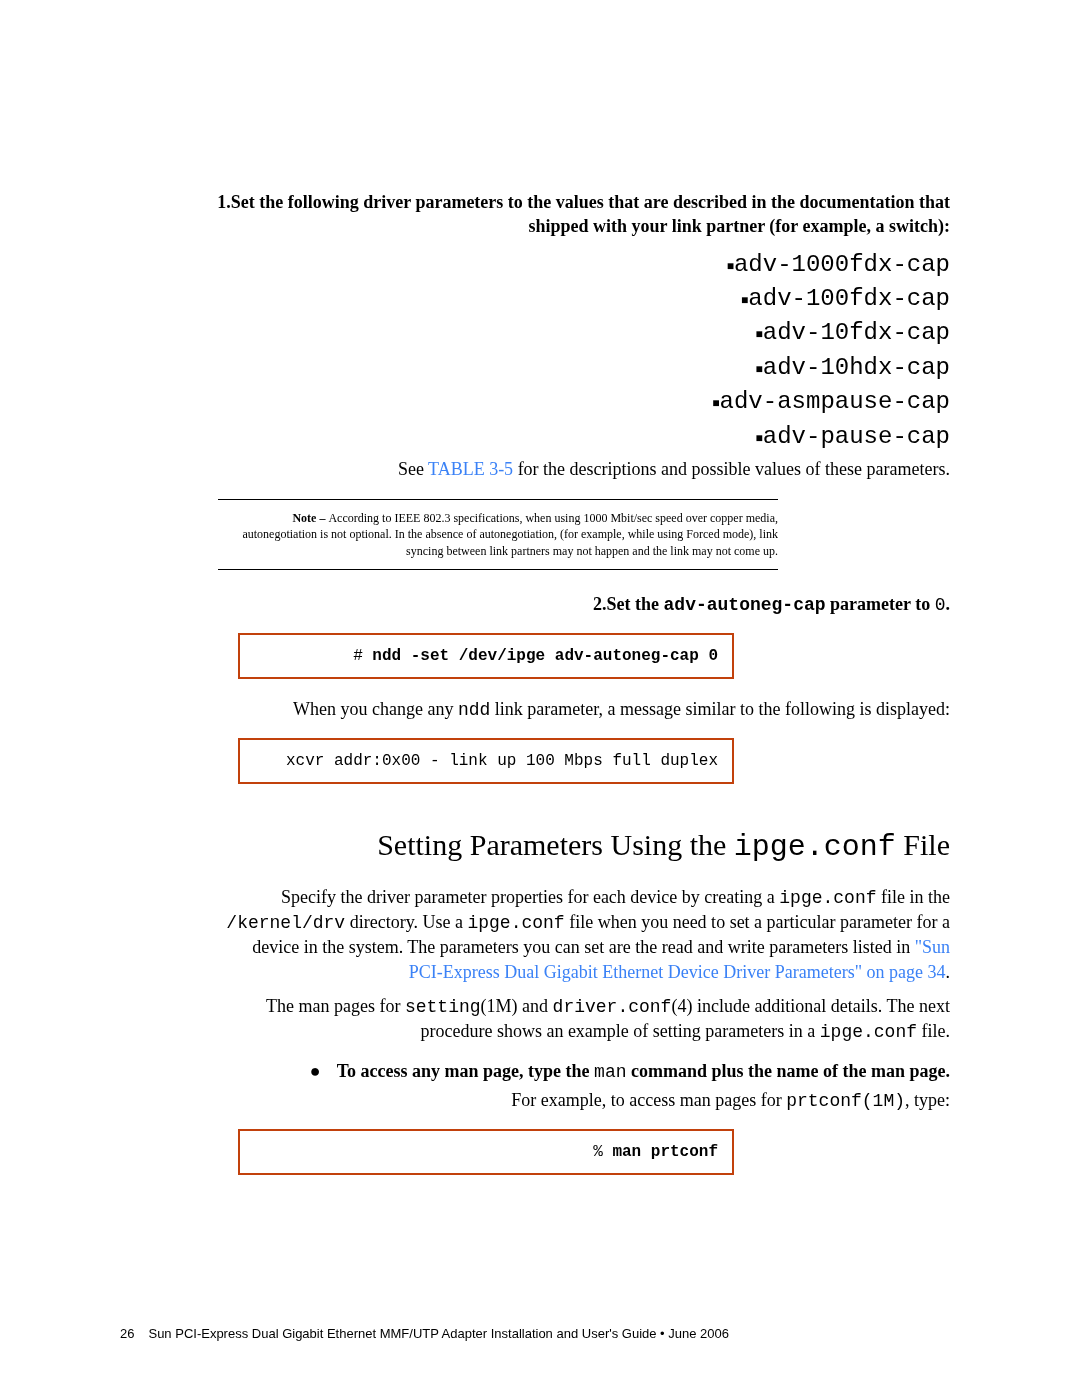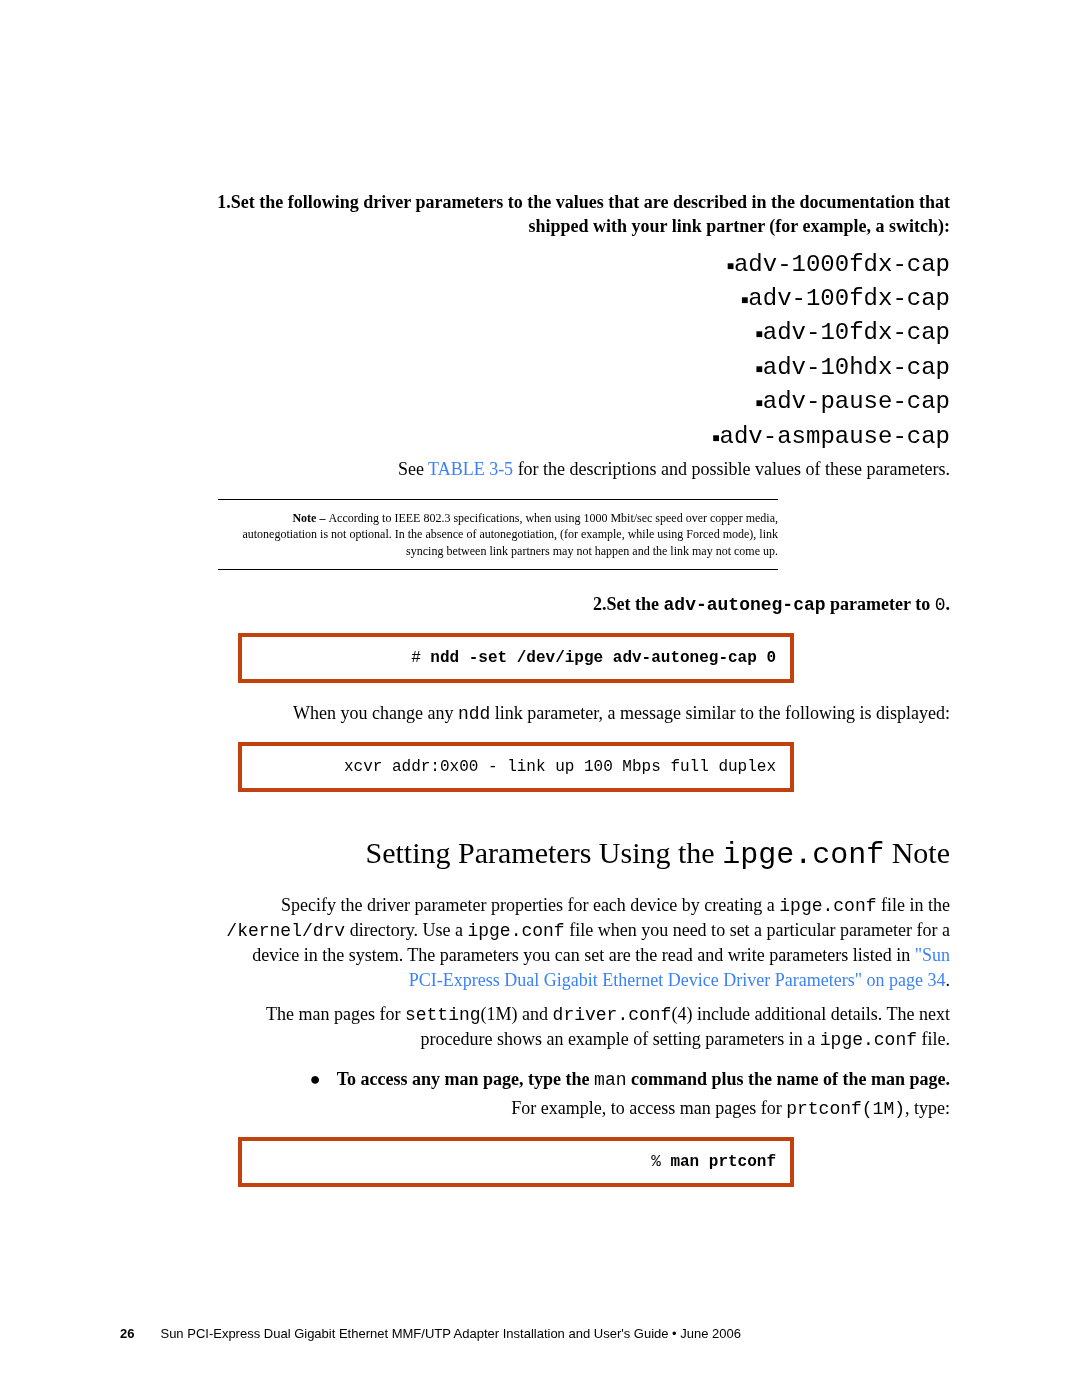--- a/index.html
+++ b/index.html
@@ -64,24 +64,24 @@
     border-bottom: 1.5px solid #000;
     margin: 18px 0 22px 0;
     padding: 10px 0 10px 0;
     width: 560px;
     font-size: 12px;
     line-height: 1.35;
   }
   .note-label { font-weight: bold; }
 
   .cmd-box {
-    border: 4px solid #c2410c;
+    border: 2px solid #c2410c;
     margin: 16px 0 18px 20px;
     padding: 12px 14px;
-    width: 556px;
+    width: 496px;
     font-family: "Courier New", Courier, monospace;
     font-size: 16px;
     box-sizing: border-box;
   }
   .cmd-box.bold-cmd .cmd-text { font-weight: bold; }
   .cmd-prompt { font-weight: normal; }
 
   h2.section {
     font-family: "Palatino Linotype", Palatino, Georgia, serif;
     font-weight: normal;
@@ -102,38 +102,38 @@
   }
 
   .footer {
     position: absolute;
     left: 120px;
     bottom: 56px;
     font-family: Helvetica, Arial, sans-serif;
     font-size: 13px;
     color: #000;
   }
-  .footer .pn { font-weight: bold; margin-right: 26px; }
+  .footer .pn { font-weight: normal; margin-right: 14px; }
 </style>
 </head>
 <body>
 
 <div class="page">
 
   <div class="ol-item">
     <span class="ol-num">1.</span><span class="ol-lead">Set the following driver parameters to the values that are described in the documentation that shipped with your link partner (for example, a switch):</span>
   </div>
 
   <ul class="params">
     <li><span class="mono">adv-1000fdx-cap</span></li>
     <li><span class="mono">adv-100fdx-cap</span></li>
     <li><span class="mono">adv-10fdx-cap</span></li>
     <li><span class="mono">adv-10hdx-cap</span></li>
+    <li><span class="mono">adv-asmpause-cap</span></li>
     <li><span class="mono">adv-pause-cap</span></li>
-    <li><span class="mono">adv-asmpause-cap</span></li>
   </ul>
 
   <p class="body-p">
     <span>See </span><span class="link">TABLE 3-5</span><span> for the descriptions and possible values of these parameters.</span>
   </p>
 
   <div class="note-box">
     <span class="note-label">Note – </span><span>According to IEEE 802.3 specifications, when using 1000 Mbit/sec speed over copper media, autonegotiation is not optional. In the absence of autonegotiation, (for example, while using Forced mode), link syncing between link partners may not happen and the link may not come up.</span>
   </div>
 
@@ -147,21 +147,21 @@
 
   <p class="body-p">
     <span>When you change any </span><span class="mono">ndd</span><span> link parameter, a message similar to the following is displayed:</span>
   </p>
 
   <div class="cmd-box">
     <span>xcvr addr:0x00 - link up 100 Mbps full duplex</span>
   </div>
 
   <h2 class="section">
-    <span>Setting Parameters Using the </span><span class="mono">ipge.conf</span><span> Note</span>
+    <span>Setting Parameters Using the </span><span class="mono">ipge.conf</span><span> File</span>
   </h2>
 
   <p class="body-p">
     <span>Specify the driver parameter properties for each device by creating a </span><span class="mono">ipge.conf</span><span> file in the </span><span class="mono">/kernel/drv</span><span> directory. Use a </span><span class="mono">ipge.conf</span><span> file when you need to set a particular parameter for a device in the system. The parameters you can set are the read and write parameters listed in </span><span class="link">"Sun PCI-Express Dual Gigabit Ethernet Device Driver Parameters" on page 34</span><span>.</span>
   </p>
 
   <p class="body-p">
     <span>The man pages for </span><span class="mono">setting</span><span>(1M) and </span><span class="mono">driver.conf</span><span>(4) include additional details. The next procedure shows an example of setting parameters in a </span><span class="mono">ipge.conf</span><span> file.</span>
   </p>
 

